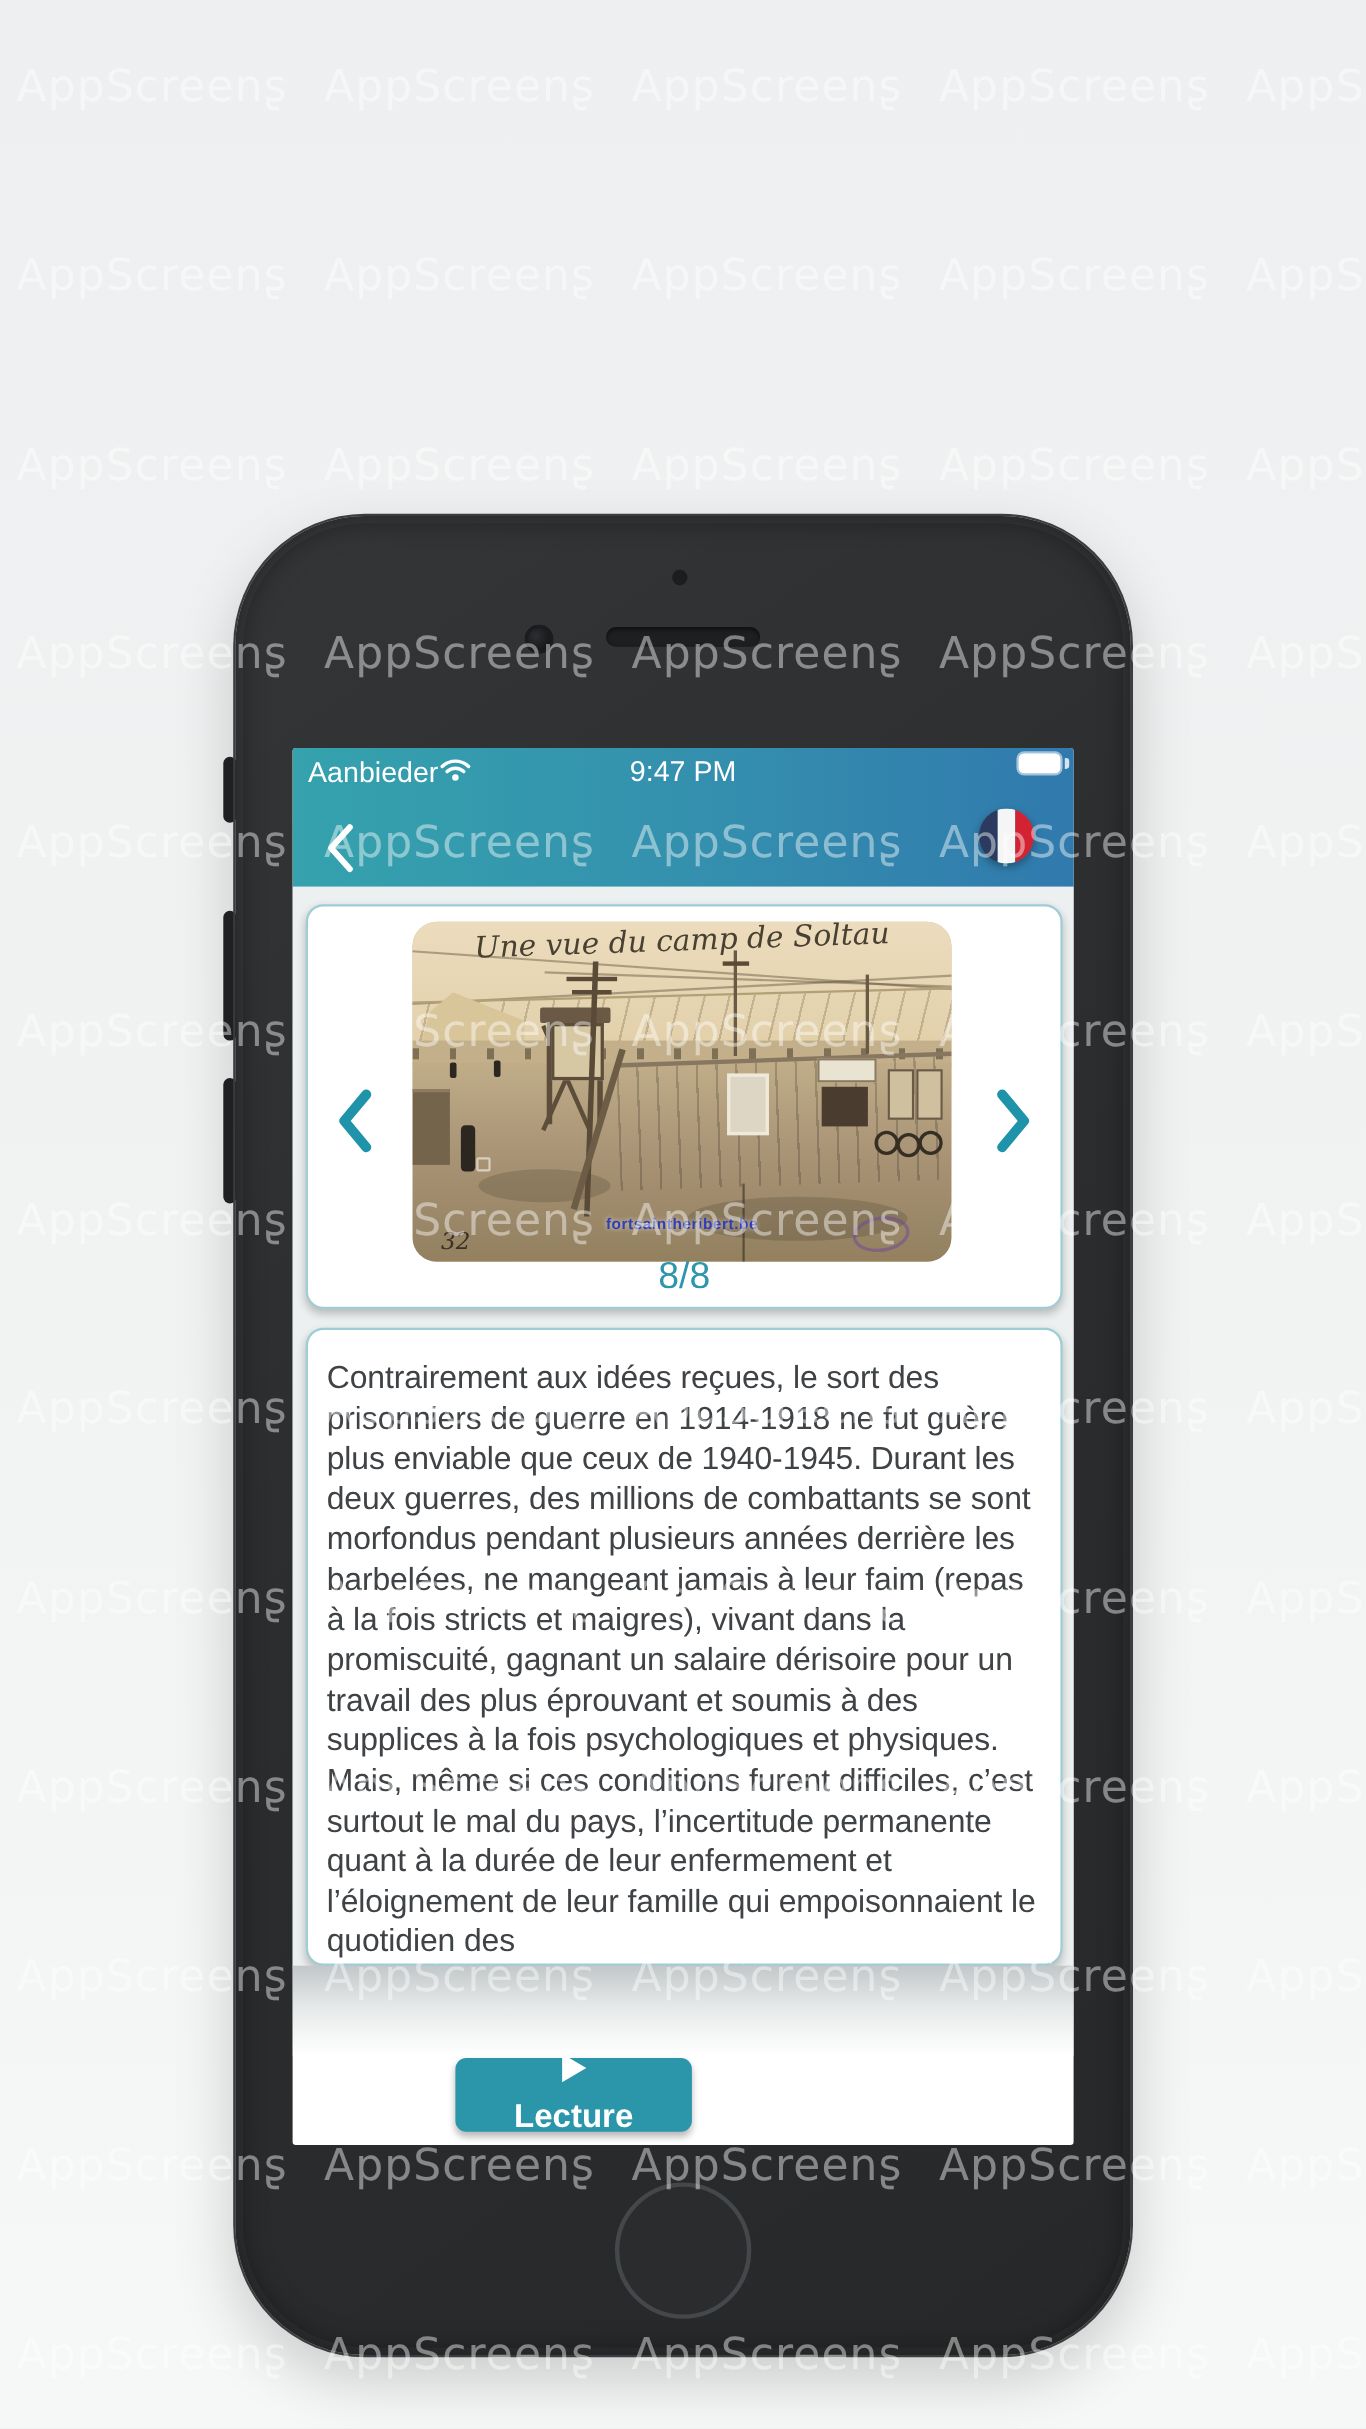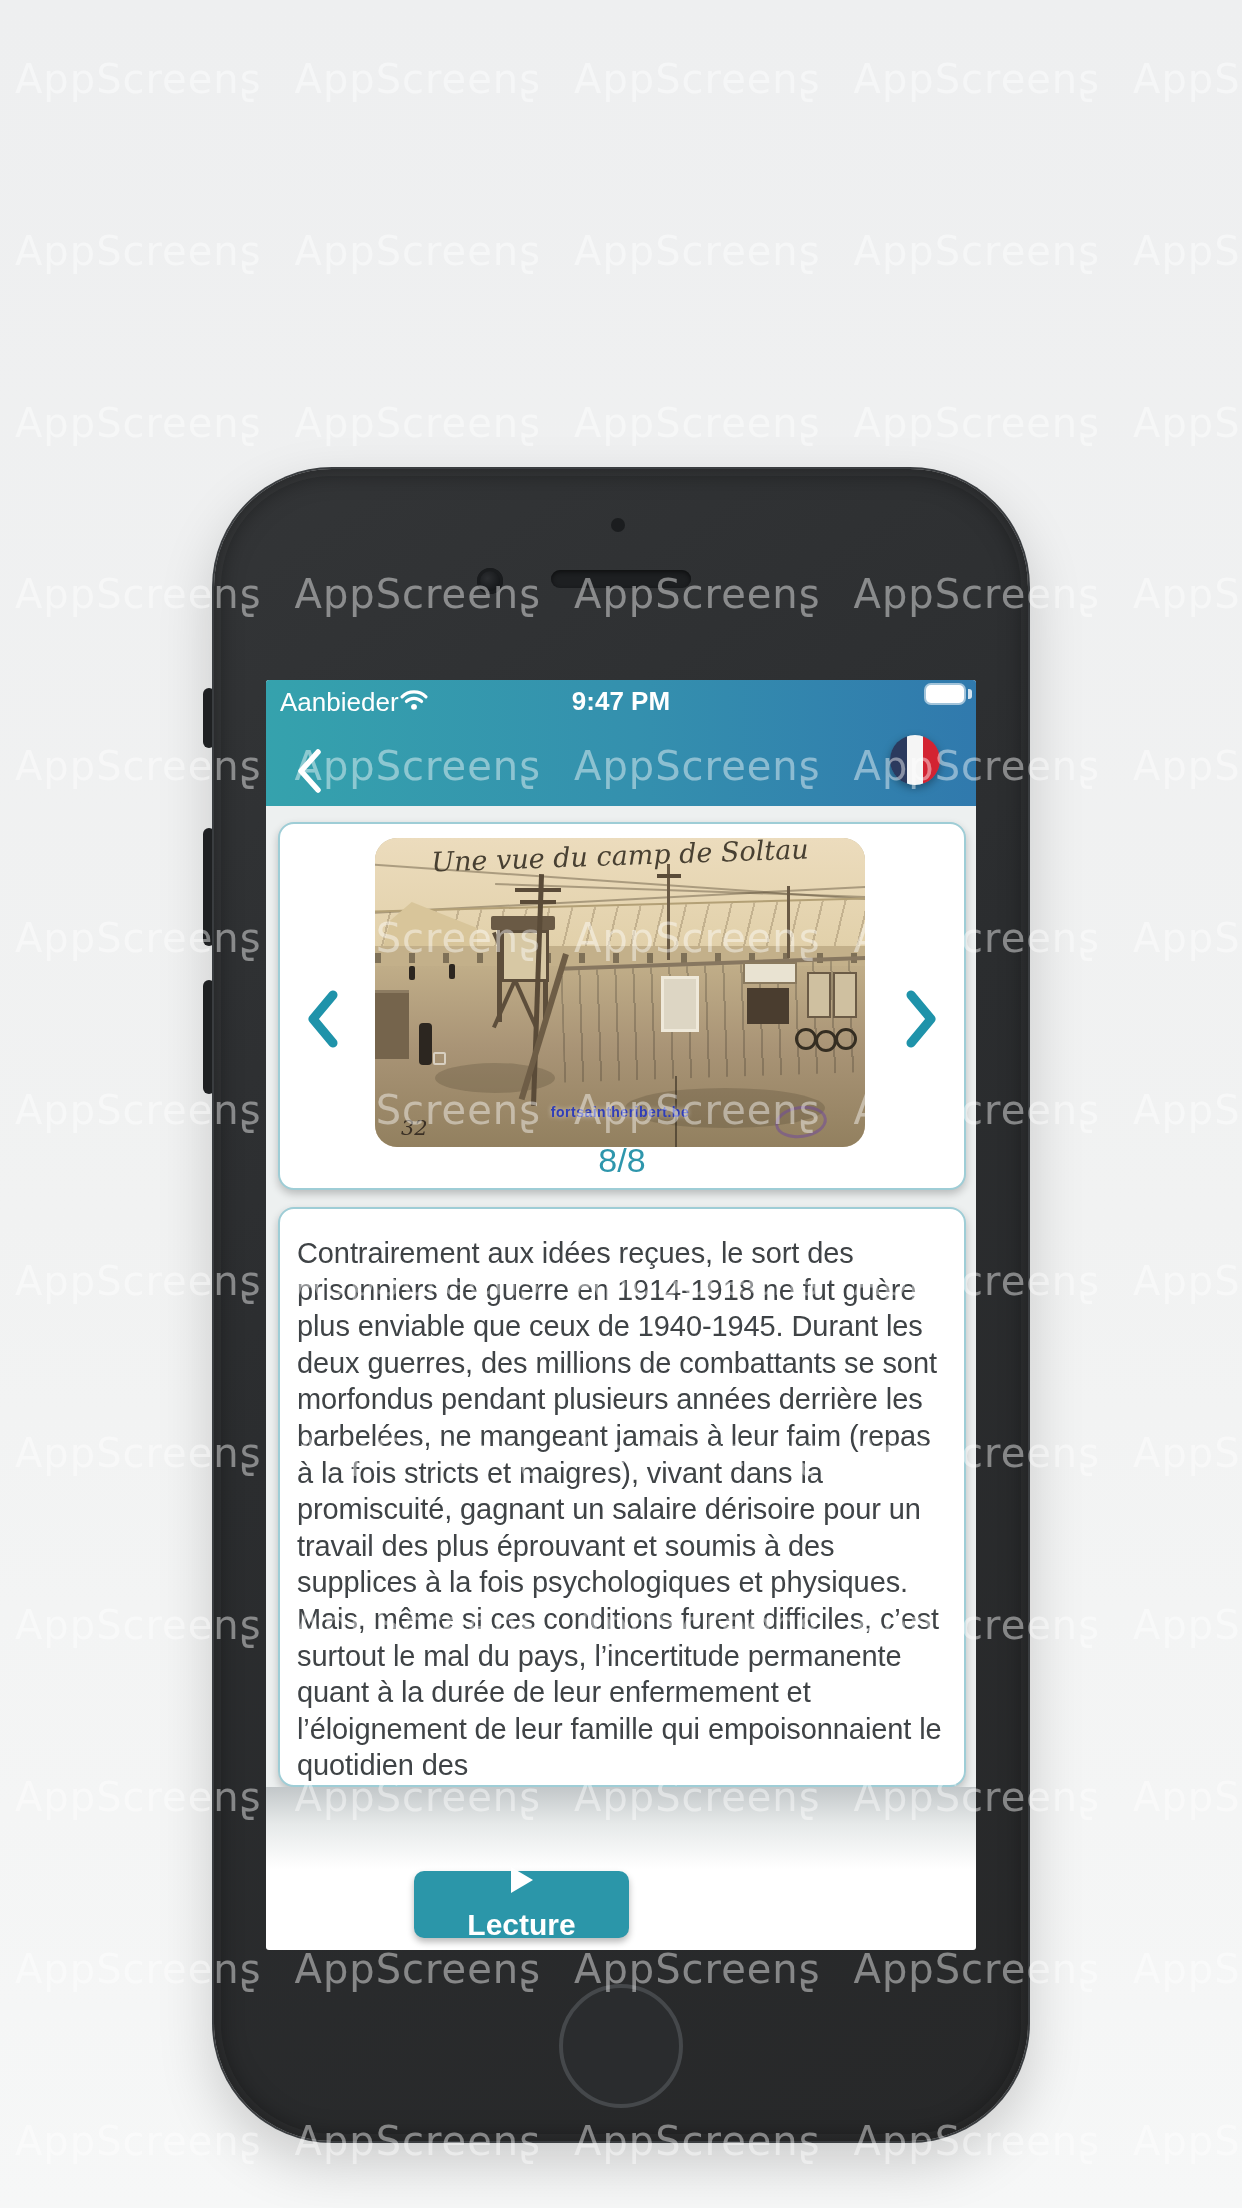--- a/index.html
+++ b/index.html
@@ -30,21 +30,21 @@
   
   .screen{position:absolute;left:52px;top:211px;width:710px;height:1270px;background:#ffffff;
           border-radius:3px;overflow:hidden;}
   .band{position:absolute;left:0;top:126px;width:710px;height:984px;background:#edf0f0;}
   
   .header{position:absolute;left:0;top:0;width:822px;height:126px;
           background:linear-gradient(90deg,#35a2ad 0%,#3490ae 45%,#2f72ad 100%);}
   .carrier{position:absolute;left:14px;top:7px;font-size:26px;color:#fff;}
   .wifi{position:absolute;left:133px;top:9px;}
   .sb-time{position:absolute;left:0;top:6px;width:710px;text-align:center;font-size:26px;
-           font-weight:700;color:#fff;}
+           font-weight:400;color:#fff;}
   .batt{position:absolute;left:660px;top:5px;width:38px;height:18px;border-radius:5px;
         background:#fff;box-shadow:0 0 0 2px rgba(255,255,255,0.55);}
   .batt-nub{position:absolute;left:702px;top:9px;width:4px;height:10px;border-radius:0 3px 3px 0;
         background:rgba(255,255,255,0.8);}
   .back{position:absolute;left:28px;top:68px;cursor:pointer;}
   .title{position:absolute;left:70px;top:62px;width:570px;text-align:center;font-size:37px;
          font-weight:700;color:#fff;white-space:nowrap;overflow:hidden;}
   .flag{position:absolute;left:624px;top:55px;width:50px;height:50px;border-radius:50%;
         overflow:hidden;display:flex;box-shadow:0 3px 8px rgba(0,0,0,0.35);cursor:pointer;}
   .flag div{flex:1;}

